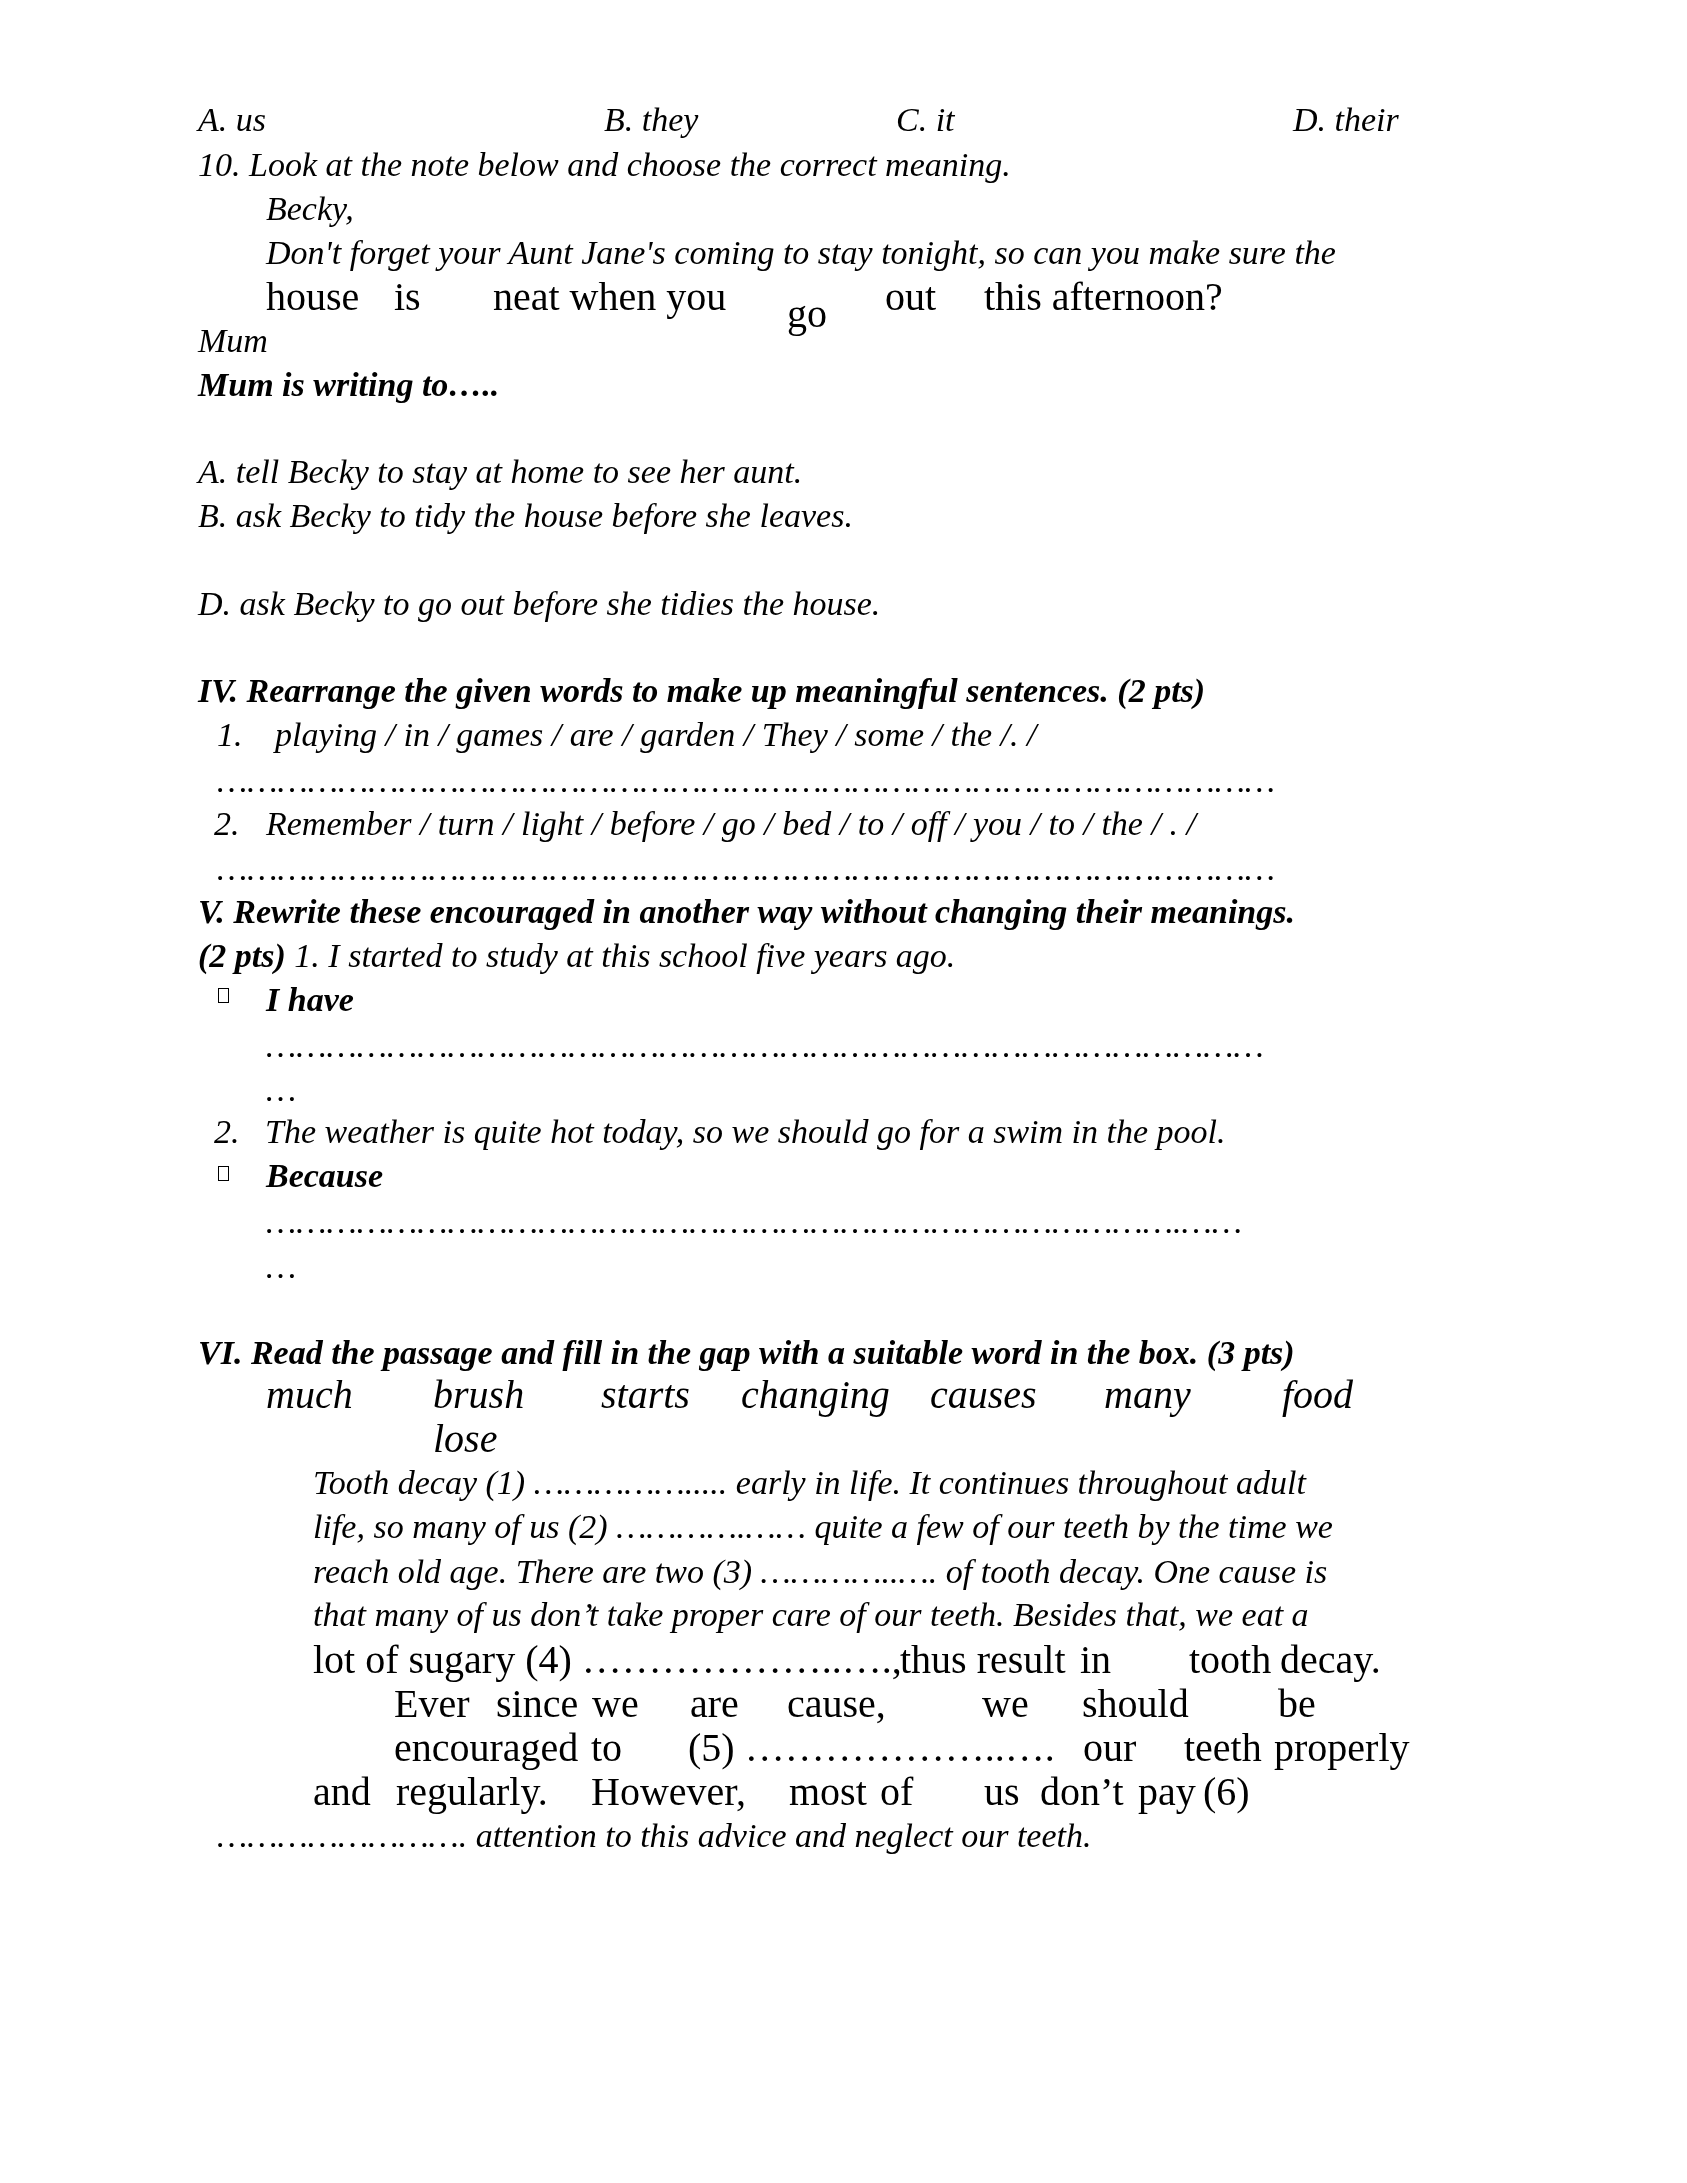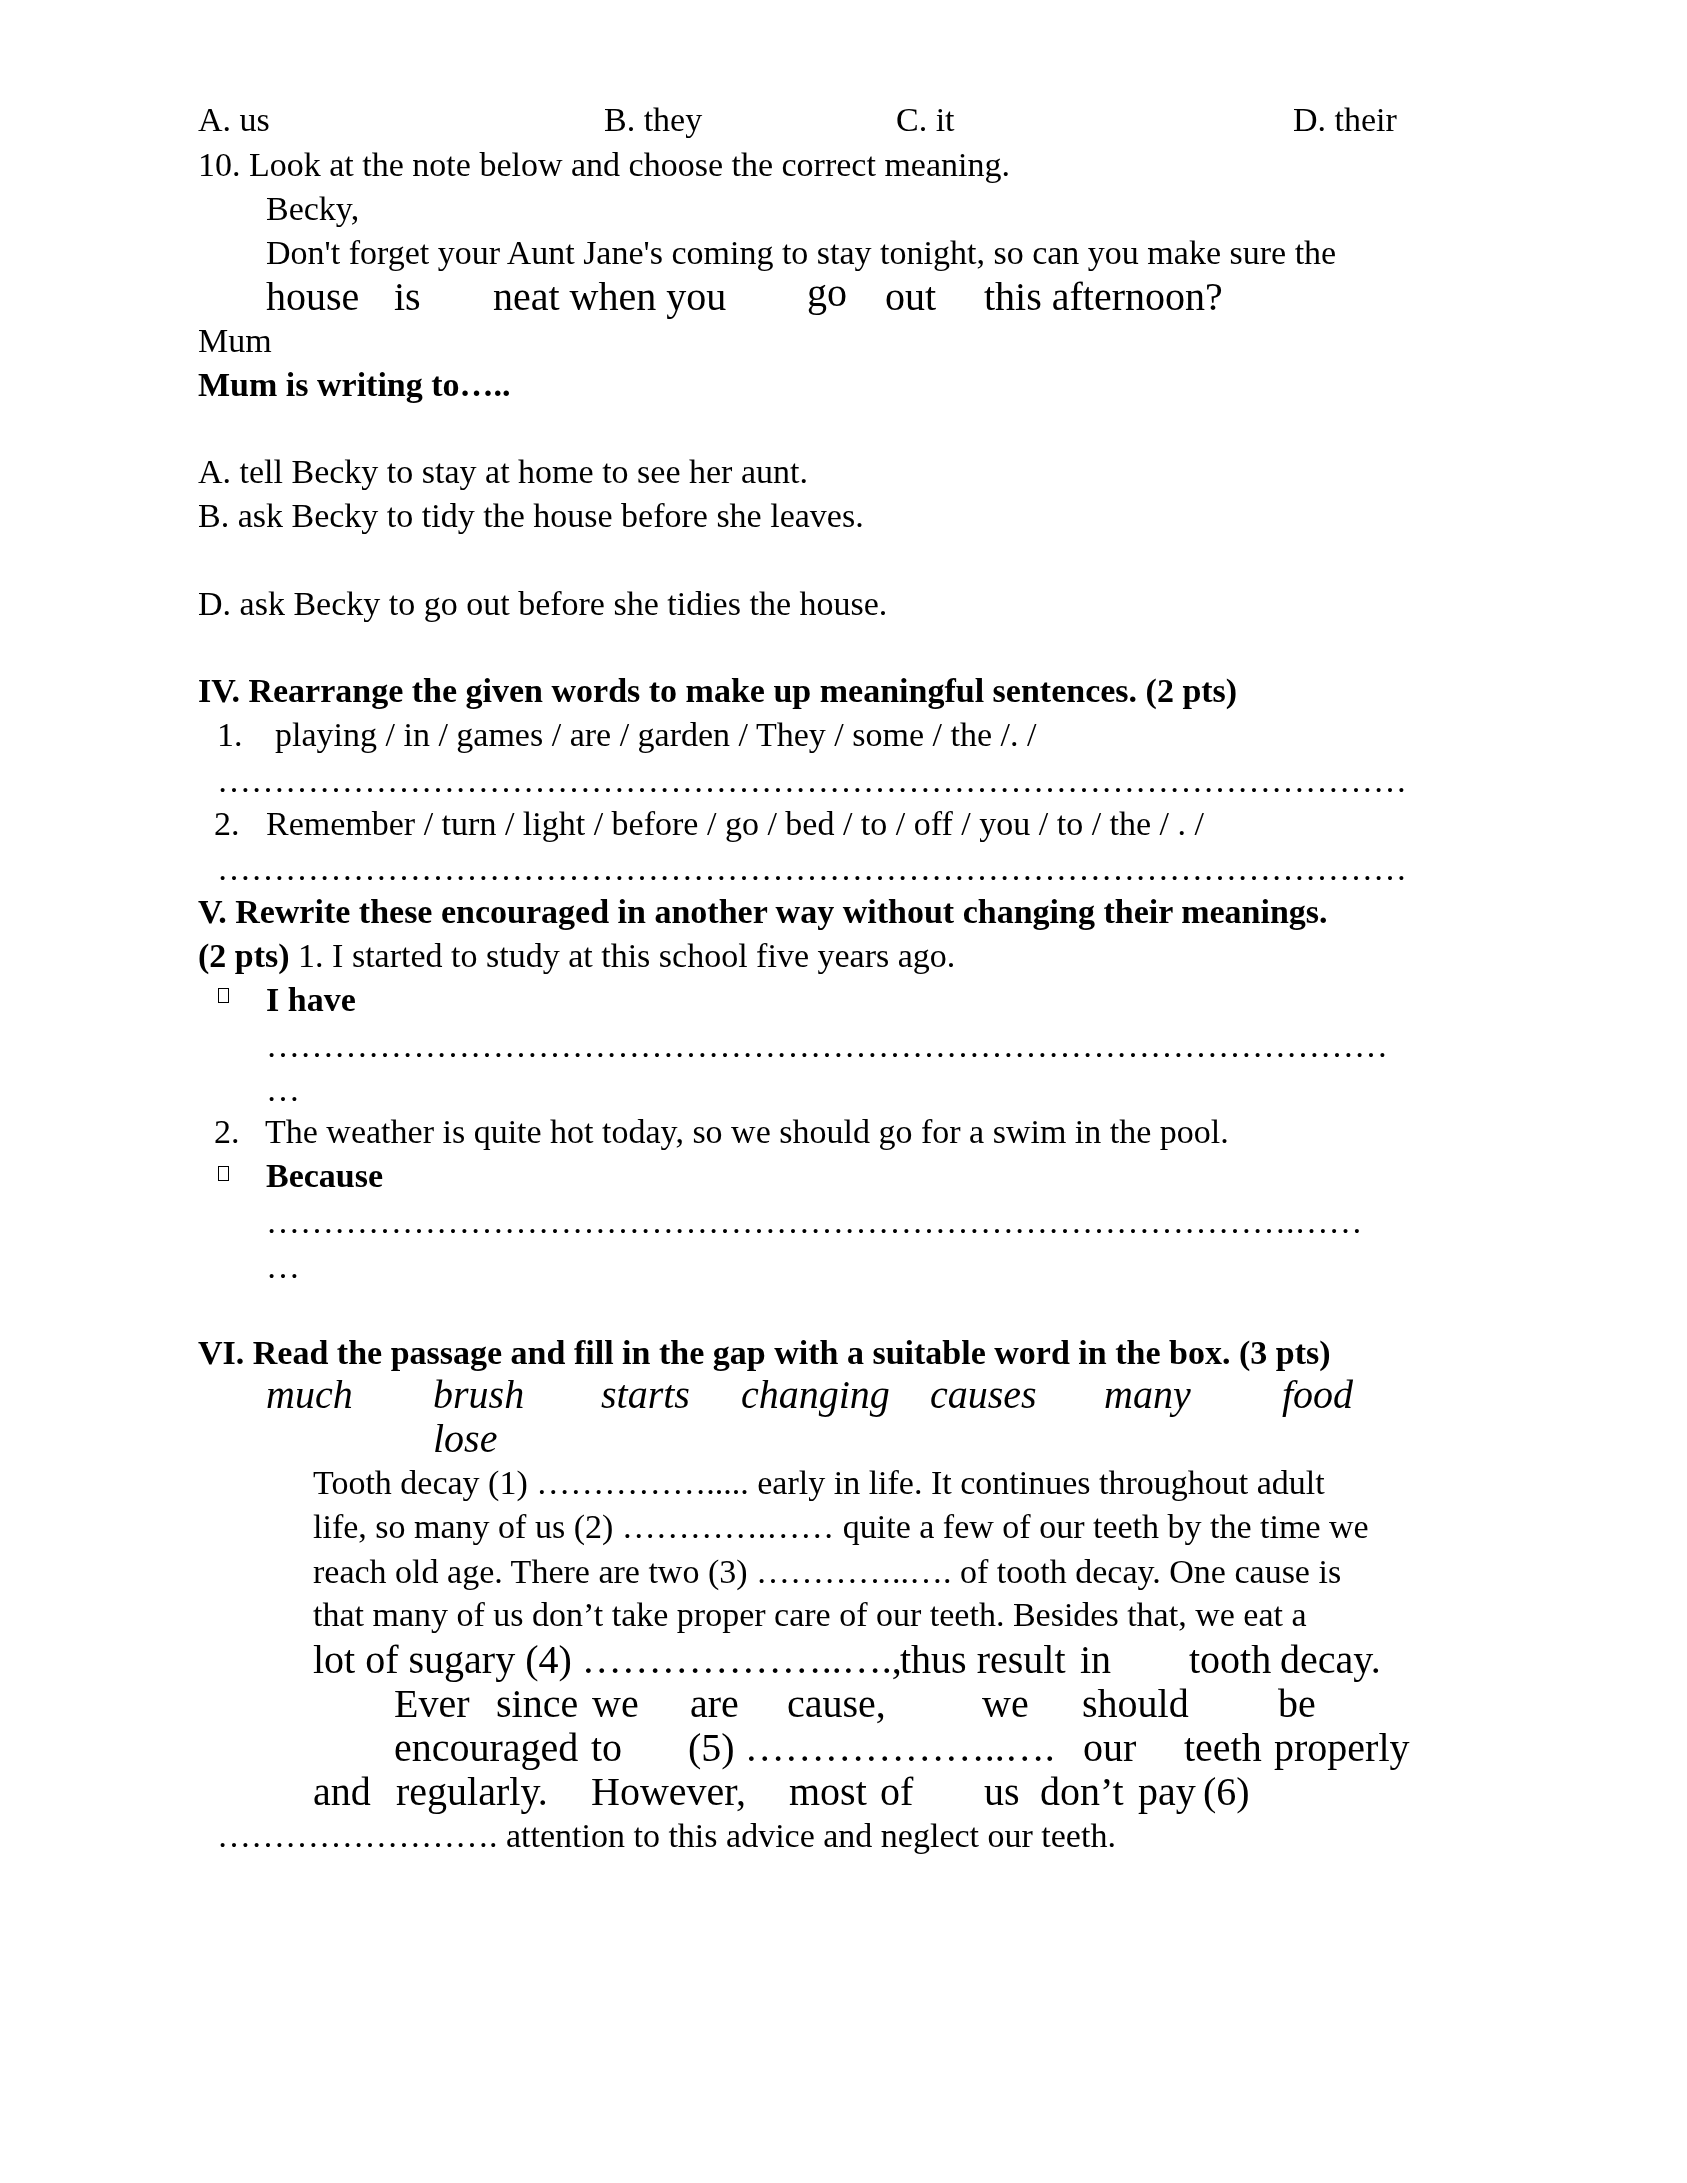--- a/index.html
+++ b/index.html
@@ -1,19 +1,19 @@
 <!DOCTYPE html>
 <html style="font-size:10.6px"><head>
 <meta charset="utf-8">
 <style>
   html, body { margin: 0; padding: 0; background: #ffffff; }
   body { width: 1687px; height: 2183px; position: relative; overflow: hidden;
          font-family: "Liberation Serif", "DejaVu Serif", serif; color: #000; }
   .page { position: absolute; left: 0; top: 0; width: 1687px; height: 2183px; background: #fff; }
-  .ln { position: absolute; font-size: 34px; line-height: 41px; white-space: pre; height: 41px; }
+  .ln { position: absolute; font-size: 34px; line-height: 41px; white-space: pre; height: 41px; font-style: italic; }
   .b { font-weight: bold; }
   .i { font-style: italic; }
   .w { position: absolute; font-size: 40px; line-height: 41px; white-space: pre; }
   .chk { position: absolute; width: 11.2px; height: 14.6px; border: 1.3px solid #000; box-sizing: border-box; background: #fff; }
   .dots { letter-spacing: 0px; }
 </style>
 </head>
 <body>
 
 <div class="page">
@@ -23,21 +23,21 @@
   <div class="ln" style="left:896px; top:99px;">C. it</div>
   <div class="ln" style="left:1293px; top:99px;">D. their</div>
 
   <div class="ln" style="left:198px; top:144px;">10. Look at the note below and choose the correct meaning.</div>
   <div class="ln" style="left:266px; top:188px;">Becky,</div>
   <div class="ln" style="left:266px; top:232px;">Don't forget your Aunt Jane's coming to stay tonight, so can you make sure the</div>
   <div>
     <span class="w" style="left:266px; top:276px;">house</span>
     <span class="w" style="left:394px; top:276px;">is</span>
     <span class="w" style="left:493px; top:276px;">neat when you</span>
-    <span class="w" style="left:787px; top:272px;margin-left:20px;">go</span>
+    <span class="w" style="left:787px; top:293px;">go</span>
     <span class="w" style="left:885px; top:276px;">out</span>
     <span class="w" style="left:984px; top:276px;">this afternoon?</span>
   </div>
   <div class="ln" style="left:198px; top:320px;">Mum</div>
   <div class="ln b" style="left:198px; top:364px;">Mum is writing to…..</div>
 
   <div class="ln" style="left:198px; top:451px;">A. tell Becky to stay at home to see her aunt.</div>
   <div class="ln" style="left:198px; top:495px;">B. ask Becky to tidy the house before she leaves.</div>
   <div class="ln" style="left:198px; top:583px;">D. ask Becky to go out before she tidies the house.</div>
 

